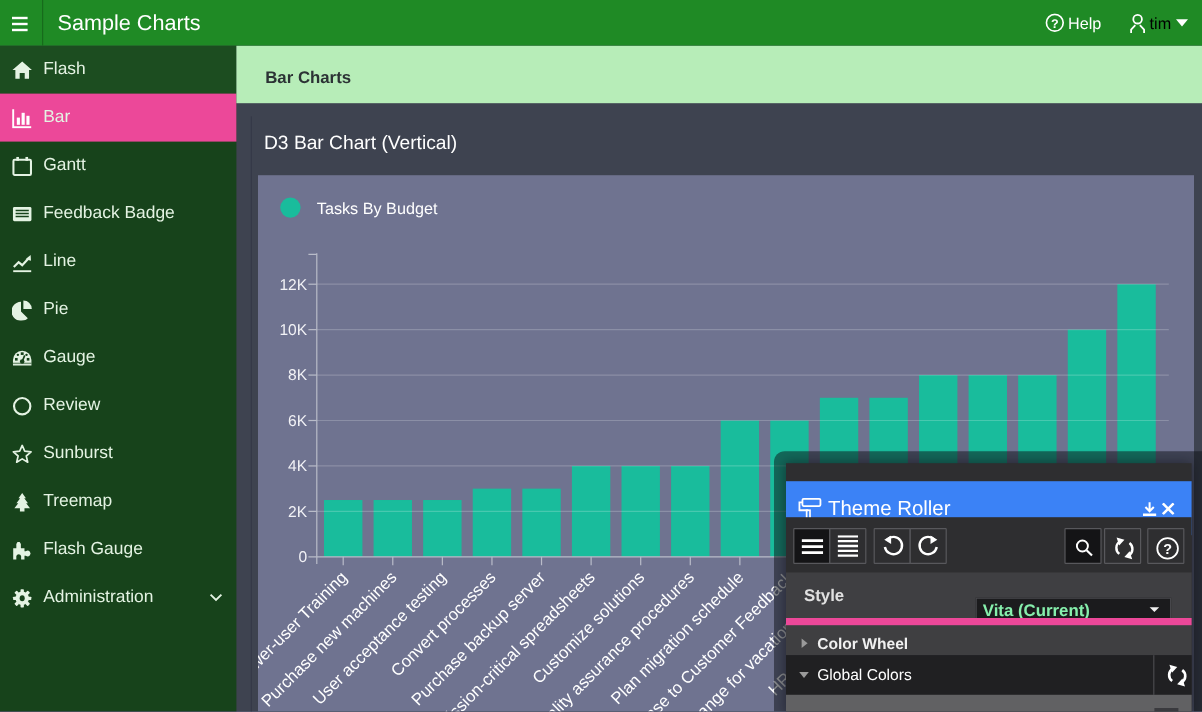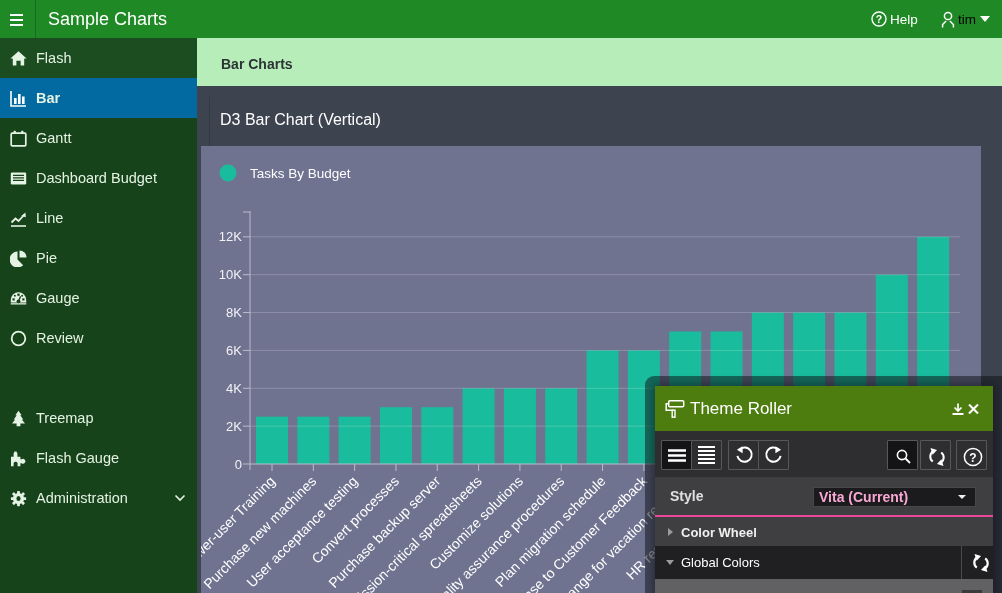--- a/index.html
+++ b/index.html
@@ -17,47 +17,47 @@
 #user-ic { left:941px; top:11px; }
 #user-tx { left:958px; top:0; height:38px; line-height:39px; color:#000000; font-size:13.5px; }
 #caret { left:980px; top:16px; width:0; height:0; border-left:5.5px solid transparent; border-right:5.5px solid transparent; border-top:6px solid #fff; }
 
 
 #sidebar { left:0; top:38px; width:197px; height:555px; background:#17431b; z-index:5; }
 .mi { position:absolute; left:0; width:197px; height:40px; color:#e4f3e3; font-size:14.5px; }
 .mi .lbl { position:absolute; left:36px; top:0; height:40px; line-height:40px; }
 .mi .ic, .mi svg.ic { position:absolute; left:10px; top:12px; width:17px; height:17px; }
 .mi.home { background:#1c4d20; }
-.mi.sel { background:#0369a1;font-weight:bold; }
+.mi.sel { background:#ec4899; }
 .chev { position:absolute; left:174px; top:15px; }
 
 
 #bcbar { left:197px; top:38px; width:950px; height:48px; background:#b7edb8; z-index:6; }
 #bcbar .t { position:absolute; left:24px; top:0; height:48px; line-height:52px; font-size:14px; font-weight:bold; color:#2c3335; }
 
 
 #wtitle { left:220px; top:87px; height:59px; line-height:66px; color:#fff; font-size:16px; }
 #wborder { left:209px; top:97px; width:1px; height:496px; background:#353948; }
 
 
-#chart { left:201px; top:146px; width:780px; height:447px; background:#6f7390; overflow:hidden; }
+#chart { left:215px; top:146px; width:780px; height:447px; background:#6f7390; overflow:hidden; }
 
 
 #tr { left:655px; top:386px; width:338px; height:210px; background:#2e2e30; box-shadow:0 0 9px 1px rgba(10,12,18,0.45); z-index:30; }
 #tr-shadow { left:645px; top:376px; width:357px; height:217px; background:rgba(13,17,21,0.5); border-radius:9px 0 0 0; z-index:29; }
-#tr-title { left:0; top:0; width:338px; height:45px; background:#4d7c0f; }
+#tr-title { left:0; top:15px; width:338px; height:45px; background:#3b82f6; }
 #tr-title .t { position:absolute; left:35px; top:0; height:45px; line-height:46px; color:#fff; font-size:17px; }
 #tr-tools { left:0; top:45px; width:338px; height:46px; background:#2e2e30; }
 .tbtn { position:absolute; top:9px; width:31px; height:30px; border:1px solid #58585c; background:#2e2e30; border-radius:1px; }
 .tbtn.dark { background:#141416; }
 #tr-style { left:0; top:91px; width:338px; height:38px; background:#3f3f42; }
 #tr-style .lb { position:absolute; left:15px; top:0; height:38px; line-height:39px; color:#e0e0e0; font-size:14px; font-weight:bold; }
-#tr-sel { position:absolute; left:158px; top:10px; width:163px; height:20px; background:#1b1b1d; border:1px solid #47474b; color:#f9a8d4; font-size:14px; font-weight:bold; line-height:19px; padding-left:5px; }
+#tr-sel { position:absolute; left:158px; top:21px; width:163px; height:20px; background:#1b1b1d; border:1px solid #47474b; color:#86efac; font-size:14px; font-weight:bold; line-height:19px; padding-left:5px; }
 #tr-sel .ar { position:absolute; right:9px; top:7px; width:0; height:0; border-left:4px solid transparent; border-right:4px solid transparent; border-top:4.5px solid #efefef; }
-#tr-cw { left:0; top:129px; width:338px; height:31px; background:#3f3f41; border-top:2px solid #ec4899; }
+#tr-cw { left:0; top:129px; width:338px; height:31px; background:#3f3f41; border-top:6px solid #ec4899; }
 #tr-cw .t { position:absolute; left:26px; top:0; height:31px; line-height:32px; color:#f0f0f0; font-size:13px; font-weight:bold; }
 #tr-cw .ar { position:absolute; left:13px; top:11px; width:0; height:0; border-top:4.5px solid transparent; border-bottom:4.5px solid transparent; border-left:5px solid #9a9a9a; }
 #tr-gc { left:0; top:160px; width:338px; height:33px; background:#202022; }
 #tr-gc .t { position:absolute; left:26px; top:0; height:33px; line-height:34px; color:#fff; font-size:13px; font-weight:normal; }
 #tr-gc .ar { position:absolute; left:11px; top:14px; width:0; height:0; border-left:4.5px solid transparent; border-right:4.5px solid transparent; border-top:5px solid #9a9a9a; }
 #tr-gc .sep { position:absolute; left:306px; top:0; width:1px; height:33px; background:#4a4a4e; }
 #tr-bottom { left:0; top:193px; width:338px; height:17px; background:#616163; }
 #tr-bottom .sw { position:absolute; left:307px; top:11px; width:20px; height:6px; background:#3a3a3e; }
 </style>
 </head>
@@ -85,21 +85,21 @@
         <rect x="3.6" y="0.8" width="2.2" height="3.2" fill="#e4f3e3"></rect>
         <rect x="11.2" y="0.8" width="2.2" height="3.2" fill="#e4f3e3"></rect>
       </svg>
       <span class="lbl">Gantt</span>
     </div>
   <div class="mi" style="top:120px">
       <svg class="ic" viewBox="0 0 17 17">
         <rect x="0.8" y="2.6" width="15.4" height="11.8" rx="1.2" fill="#e4f3e3"></rect>
         <path d="M3 5.4 H14 M3 7.9 H14 M3 10.4 H14" stroke="#17431b" stroke-width="1.3"></path>
       </svg>
-      <span class="lbl">Dashboard Budget</span>
+      <span class="lbl">Feedback Badge</span>
     </div>
   <div class="mi" style="top:160px">
       <svg class="ic" viewBox="0 0 17 17">
         <path d="M1 16 L16 16" stroke="#e4f3e3" stroke-width="1.6"></path>
         <path d="M1.5 12.5 L5.5 8.5 L8.5 11 L14.5 4.5" fill="none" stroke="#e4f3e3" stroke-width="1.8"></path>
         <path d="M15.5 2.5 L15.8 7.2 L11.3 6 Z" fill="#e4f3e3"></path>
       </svg>
       <span class="lbl">Line</span>
     </div>
   <div class="mi" style="top:200px">
@@ -121,20 +121,26 @@
         <circle cx="8.5" cy="11.3" r="1.9" fill="#17431b"></circle>
         <path d="M8.5 11.3 L10.6 6.2" stroke="#17431b" stroke-width="1.4"></path>
       </svg>
       <span class="lbl">Gauge</span>
     </div>
   <div class="mi" style="top:280px">
       <svg class="ic" viewBox="0 0 17 17">
         <circle cx="8.5" cy="8.5" r="6.8" fill="none" stroke="#e4f3e3" stroke-width="1.8"></circle>
       </svg>
       <span class="lbl">Review</span>
+    </div>
+  <div class="mi" style="top:320px">
+      <svg class="ic" viewBox="0 0 17 17">
+        <path d="M8.5 1.2 L10.6 6 L15.9 6.5 L11.9 10 L13.1 15.2 L8.5 12.4 L3.9 15.2 L5.1 10 L1.1 6.5 L6.4 6 Z" fill="none" stroke="#e4f3e3" stroke-width="1.4" stroke-linejoin="round"></path>
+      </svg>
+      <span class="lbl">Sunburst</span>
     </div>
   <div class="mi" style="top:360px">
       <svg class="ic" viewBox="0 0 17 17">
         <path d="M8.5 0.8 L11.6 5.2 L10.2 5.2 L13.3 9.4 L11.8 9.4 L15 13.6 L10.4 13.6 L10.4 16.2 L6.6 16.2 L6.6 13.6 L2 13.6 L5.2 9.4 L3.7 9.4 L6.8 5.2 L5.4 5.2 Z" fill="#e4f3e3"></path>
       </svg>
       <span class="lbl">Treemap</span>
     </div>
   <div class="mi" style="top:400px">
       <svg class="ic" viewBox="0 0 17 17">
         <path d="M1 6.8 L3.6 6.8 L3.6 3.4 L4.6 1.6 L6.4 1.6 L7.4 3.4 L7.4 6.8 L10.4 6.8 L10.4 9.3 L11.6 9.3 A 2.4 2.4 0 1 1 11.6 13.2 L10.4 13.2 L10.4 16.2 L7.6 16.2 L7.6 13.3 A 2.1 2.1 0 0 0 3.6 13.3 L3.6 16.2 L1 16.2 Z" fill="#e4f3e3"></path>

